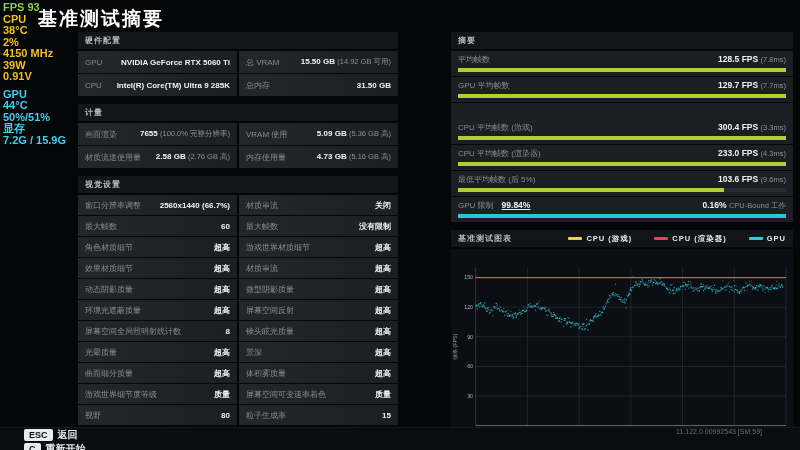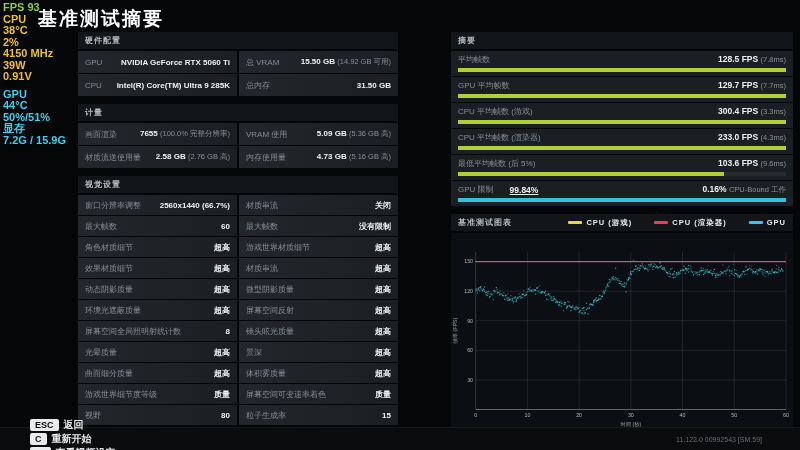--- a/index.html
+++ b/index.html
@@ -29,29 +29,29 @@
   .val{font-size:8px;white-space:nowrap;text-align:right;}
   .val b{color:#f0f2f4;font-weight:bold;}
   .val i{color:#8a9198;font-style:normal;font-size:7.5px;}
   .vstack{display:flex;flex-direction:column;gap:1px;}
   
   .srow{background:#1b1f23;margin-bottom:1px;padding:3px 7px 4px;}
   .srow-top{display:flex;justify-content:space-between;align-items:baseline;}
   .sbar-track{height:4px;background:#272c31;margin-top:3px;}
   .sbar{height:100%;background:var(--bar-green,#b2cf35);}
   .sbar.cyan{background:var(--bar-cyan,#2fc3dd);}
-  .gb-left{display:flex;gap:16px;align-items:flex-end;}
+  .gb-left{display:flex;gap:8px;align-items:flex-start;}
   
   .legend{display:flex;gap:22px;align-items:center;}
   .leg{display:flex;gap:4px;align-items:center;color:#e9ecef;font-size:7.5px;font-weight:bold;}
   .dash{width:14px;height:3px;display:inline-block;border-radius:1px;}
   .chart-box{background:#0b0e12;height:212px;}
   
   .bottom-bar{position:absolute;left:0;right:0;bottom:0;height:22px;background:#0a0c0e;border-top:1px solid #17191c;
-              display:flex;align-items:center;gap:14px;padding:0 38px 0 30px;}
+              display:flex;align-items:flex-start;gap:14px;padding:0 38px 0 24px;}
   .keyhint{display:flex;align-items:center;gap:5px;cursor:pointer;}
   .chip{background:#e9ebed;color:#0b0d0f;font-size:9px;font-weight:bold;padding:1px 5px;border-radius:2px;}
   .klabel{color:#e6e8ea;font-size:10px;font-weight:bold;}
   .version{margin-left:auto;color:#686d72;font-size:7px;}
 </style>
 </head>
 <body>
 
 <div class="screen">
 
@@ -251,21 +251,21 @@
             <span class="lbl">GPU 平均帧数</span>
             <span class="val" style="font-size:8.5px;"><b>129.7 FPS</b> <i>(7.7ms)</i></span>
           </div>
           <div class="sbar-track">
               <div class="sbar" style="width: 100%;"></div>
             </div>
         </div>
           <div class="srow">
           <div class="srow-top">
             <span class="lbl">CPU 平均帧数 (游戏)</span>
-            <span class="val" style="font-size:8.5px;"><b>300.4 FPS</b> <i>(3.3ms)</i></span>
+            <span class="val" style="font-size:8.5px;margin-top:16px;"><b>300.4 FPS</b> <i>(3.3ms)</i></span>
           </div>
           <div class="sbar-track">
               <div class="sbar" style="width: 100%;"></div>
             </div>
         </div>
           <div class="srow">
           <div class="srow-top">
             <span class="lbl">CPU 平均帧数 (渲染器)</span>
             <span class="val" style="font-size:8.5px;"><b>233.0 FPS</b> <i>(4.3ms)</i></span>
           </div>

